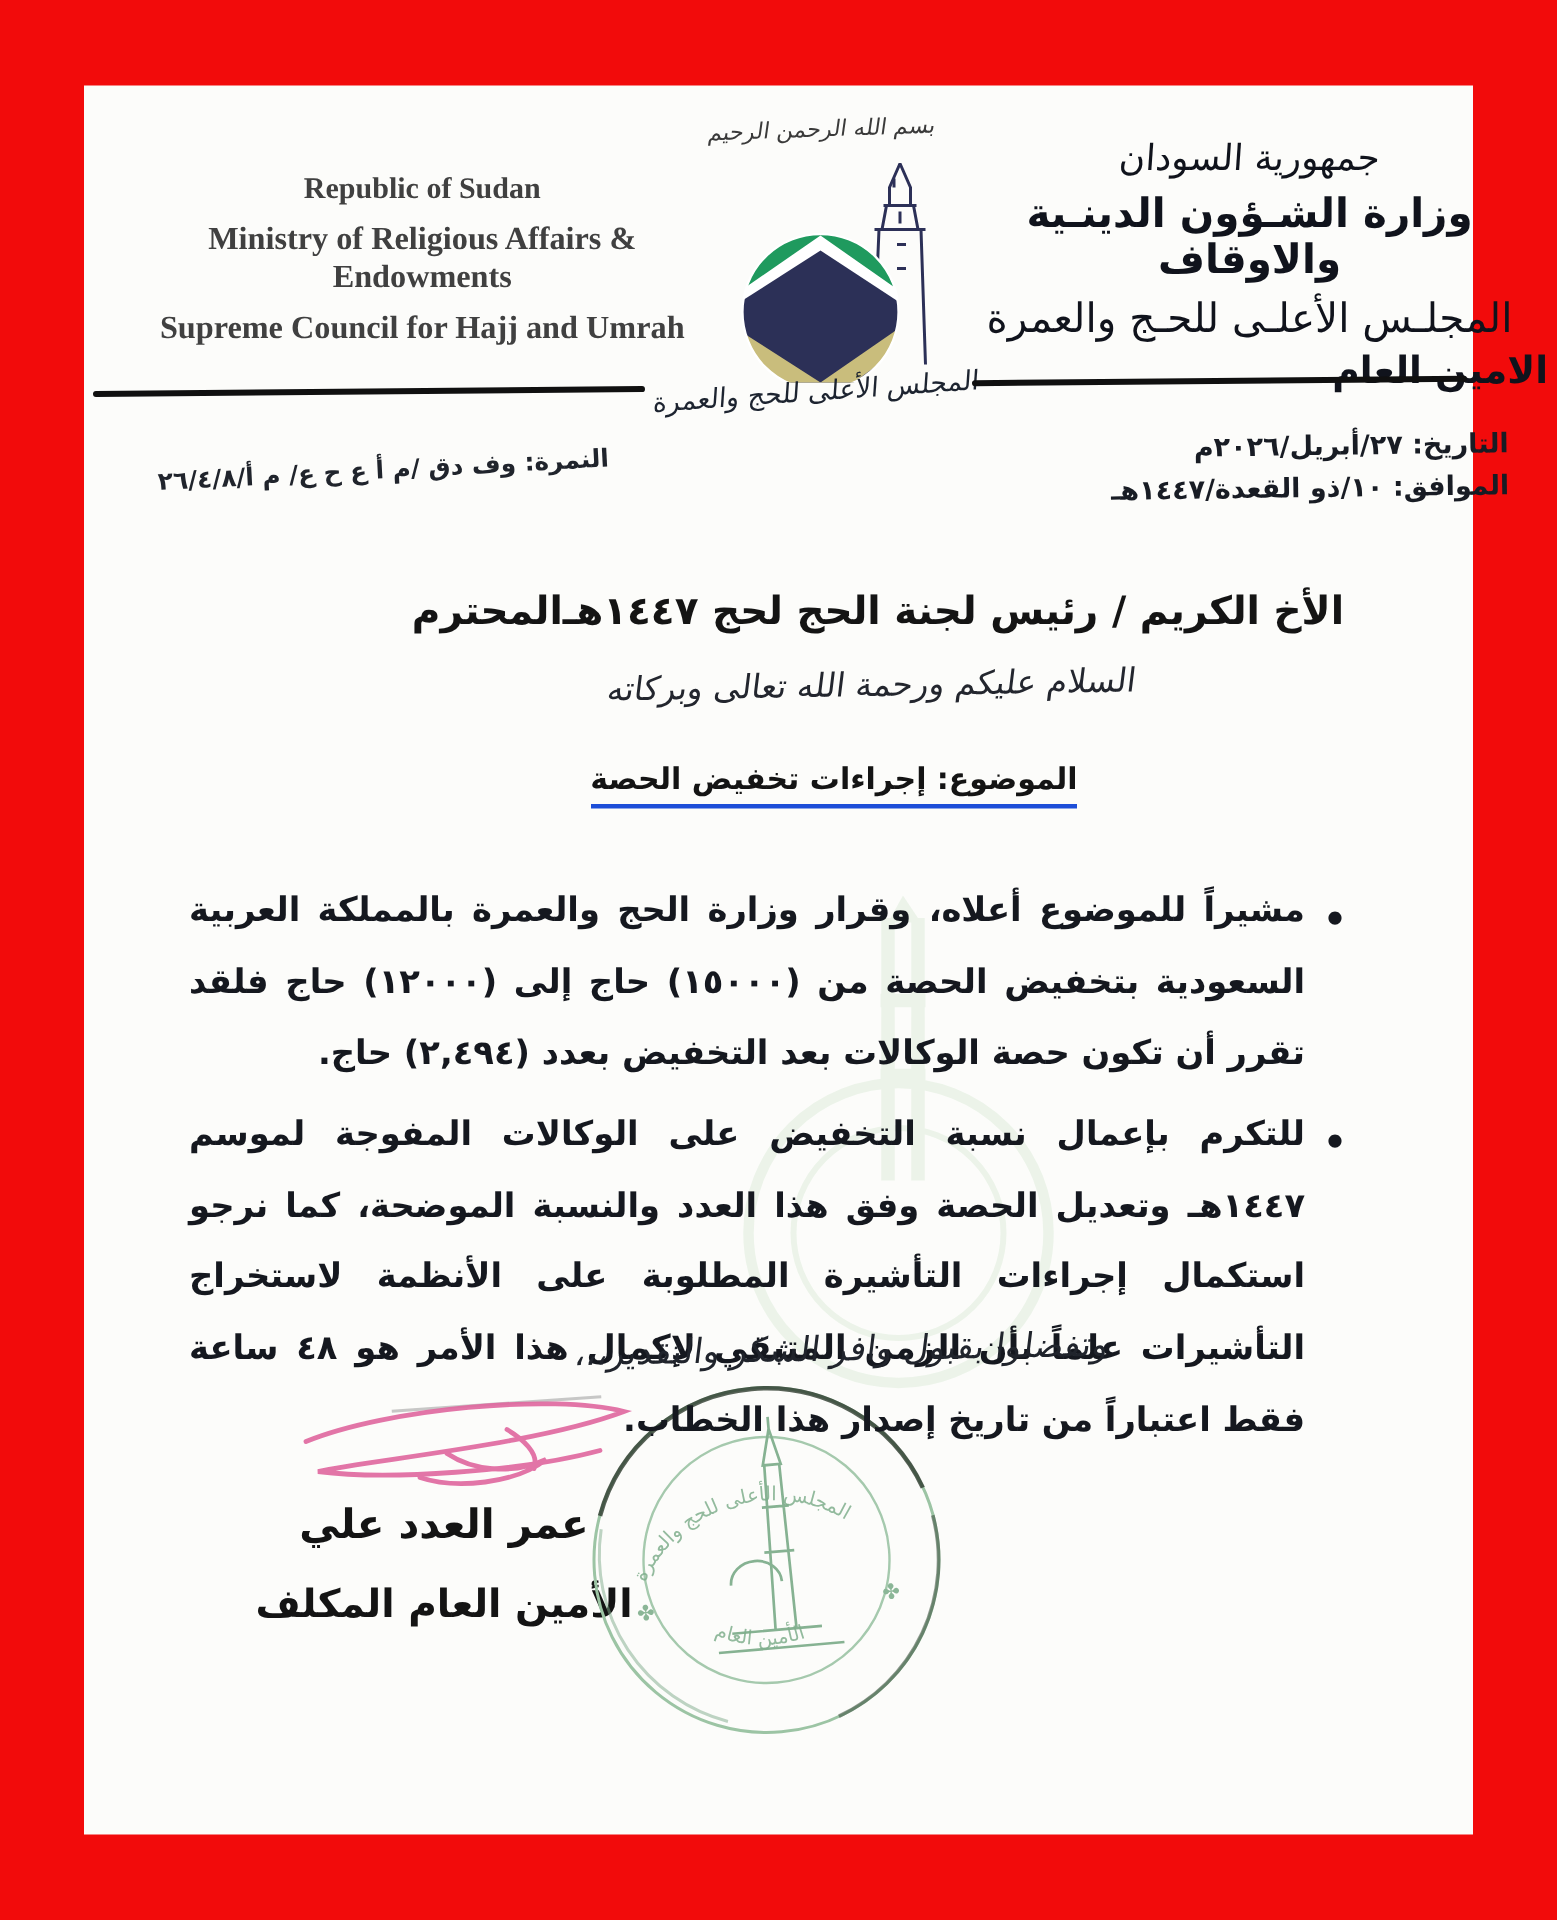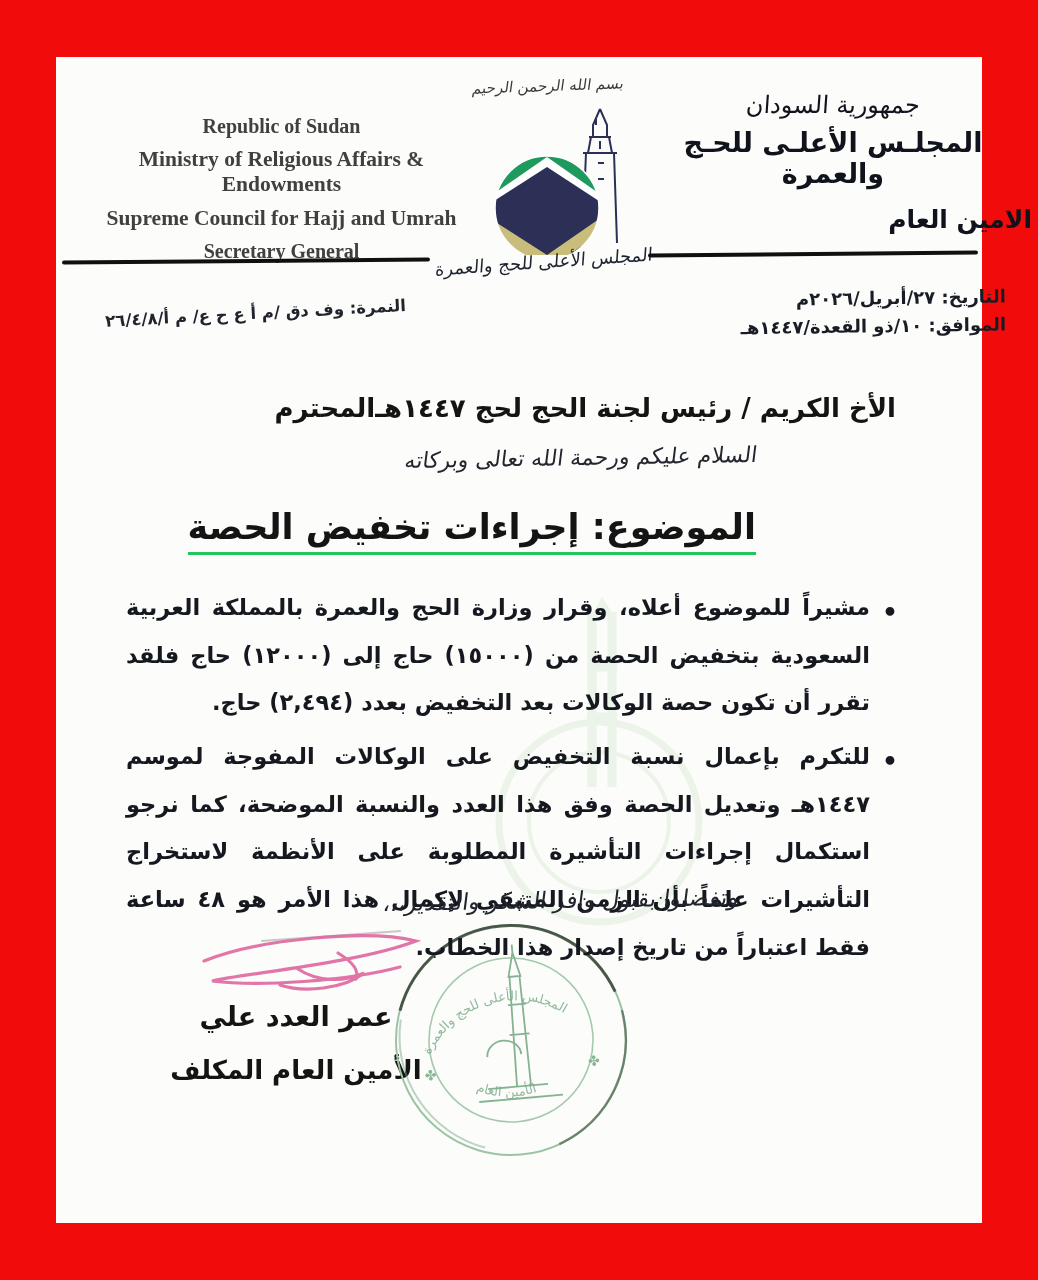--- a/index.html
+++ b/index.html
@@ -18,40 +18,40 @@
     font-family:"Liberation Serif","DejaVu Serif",serif;font-weight:bold;color:#404040;}
   .en-header .l1{font-size:20px;margin-bottom:9px;}
   .en-header .l2{font-size:21.5px;margin-bottom:9px;}
   .en-header .l3{font-size:21.5px;margin-bottom:9px;}
   .en-header .l4{font-size:20px;}
   .bismillah{left:392px;top:20px;width:200px;text-align:center;font-size:15px;color:#3a3a3a;
     transform:skewX(-10deg) rotate(-2deg);}
   .ar-header{left:578px;top:34px;width:398px;text-align:center;direction:rtl;color:#10131c;}
   .ar-header .a1{font-size:24px;font-weight:400;margin-bottom:8px;transform:skewX(-4deg);}
   .ar-header .a2{font-size:27px;font-weight:bold;margin-bottom:8px;}
-  .ar-header .a3{font-size:27px;font-weight:bold;margin-bottom:16px;}
+  .ar-header .a3{font-size:27px;font-weight:normal;margin-bottom:4px;}
   .ar-header .a4{font-size:25px;font-weight:bold;text-align:right;}
   .logo-caption{left:374px;top:194px;width:228px;text-align:center;font-size:18px;color:#1d2430;
     transform:rotate(-4deg) skewX(-8deg);white-space:nowrap;}
   .sep{background:#101010;height:4px;border-radius:2px;}
   .sep-left{left:6px;top:202px;width:368px;transform:rotate(-0.5deg);}
   .sep-right{left:592px;top:195px;width:330px;transform:rotate(-0.5deg);}
   
   .ref-line{left:80px;top:246px;width:270px;direction:rtl;font-size:16.5px;font-weight:bold;
     transform:rotate(-3deg);white-space:nowrap;color:#20242c;}
   .date-block{left:590px;top:228px;width:360px;direction:rtl;text-align:right;font-weight:bold;
     font-size:18px;line-height:1.55;transform:rotate(-0.8deg);color:#181c24;}
   
   .addressee-row{left:295px;top:336px;width:545px;direction:rtl;display:flex;
     justify-content:space-between;align-items:baseline;font-weight:bold;font-size:26px;white-space:nowrap;}
   .greeting{left:325px;top:388px;width:400px;text-align:center;direction:rtl;font-size:22px;
     color:#23262e;transform:skewX(-8deg) rotate(-1deg);white-space:nowrap;}
   .subject-wrap{left:300px;top:450px;width:400px;text-align:center;direction:rtl;}
-  .subject-wrap span{display:inline-block;font-size:35px;font-weight:bold;
-    border-bottom:3px solid #22c55e;padding-bottom:5px;white-space:nowrap;}
+  .subject-wrap span{display:inline-block;font-size:20px;font-weight:bold;
+    border-bottom:3px solid #1d4ed8;padding-bottom:5px;white-space:nowrap;}
   .bullets{left:70px;top:527px;width:778px;direction:rtl;z-index:2;}
   .bullet{position:relative;padding-right:34px;font-size:22.5px;font-weight:bold;
     line-height:2.12;text-align:justify;color:#15181f;margin-bottom:6px;}
   .bullet::before{content:"•";position:absolute;right:6px;top:2px;font-size:25px;}
   .closing{left:295px;top:830px;width:420px;text-align:center;direction:rtl;font-size:23px;
     color:#20242c;transform:skewX(-8deg) rotate(-1deg);white-space:nowrap;z-index:3;}
   
   .sig-dash{left:205px;top:878px;width:140px;height:2px;background:#9a9a9a;opacity:.55;transform:rotate(-4deg);}
   .sig-svg{left:132px;top:866px;z-index:3;}
   .sig-name{left:100px;top:944px;width:280px;text-align:center;direction:rtl;
@@ -64,21 +64,20 @@
 </style>
 </head>
 <body>
 
 <div class="page">
 
   <div class="abs en-header">
     <div class="l1">Republic of Sudan</div>
     <div class="l2">Ministry of Religious Affairs &amp; Endowments</div>
     <div class="l3">Supreme Council for Hajj and Umrah</div>
-    <div class="l4">Secretary General</div>
   </div>
 
   <div class="abs bismillah" dir="rtl">بسم الله الرحمن الرحيم</div>
 
   <svg class="abs logo-svg" width="200" height="150" viewBox="0 0 200 150">
     <g stroke="#2c3057" stroke-width="2" fill="none">
       <path d="M148,4 L141,20 L141,32 M148,4 L155,20 L155,32 M137,32 H159 M139,32 L136,48 M157,32 L160,48 M131,48 H165 M134,48 L131,120 M162,48 L165,138"></path>
       <path d="M144,14 v6 M148,36 v8 M146,58 h6 M146,74 h6"></path>
       <path d="M96,88 a17,15 0 0 1 34,0 M96,88 v8 M130,88 v8 M113,66 v7"></path>
     </g>
@@ -92,20 +91,21 @@
       <path d="M42,96 L95,62 L150,98 L150,158 L42,158 Z" fill="#2c3057"></path>
       <path d="M42,116 L95,150 L150,112 L150,126 L95,166 L42,130 Z" fill="#c9bd7c"></path>
     </g>
     <circle cx="95" cy="103" r="52" fill="none" stroke="#ffffff" stroke-width="1.5"></circle>
   </svg>
 
   <div class="abs logo-caption" dir="rtl">المجلس الأعلى للحج والعمرة</div>
 
   <div class="abs ar-header">
     <div class="a1">جمهورية السودان</div>
+    <div class="a2">وزارة الشـؤون الدينـية والاوقاف</div>
     <div class="a3">المجلـس الأعلـى للحـج والعمرة</div>
     <div class="a4">الامين العام</div>
   </div>
 
   <div class="abs sep sep-left"></div>
   <div class="abs sep sep-right"></div>
 
   <div class="abs ref-line">النمرة: وف دق /م أ ع ح ع/ م أ/٢٦/٤/٨</div>
 
   <div class="abs date-block">

